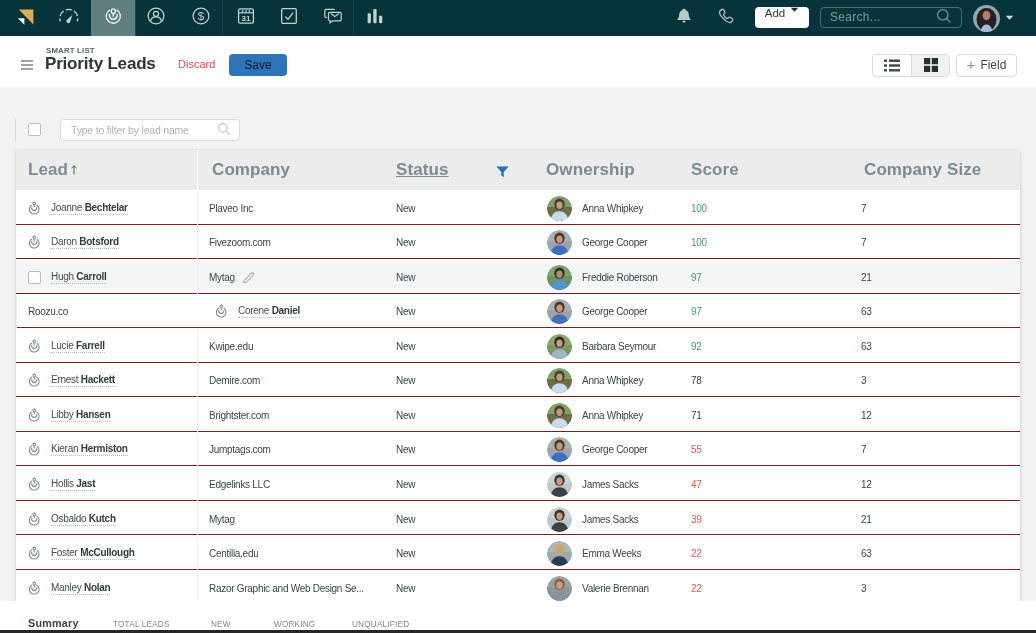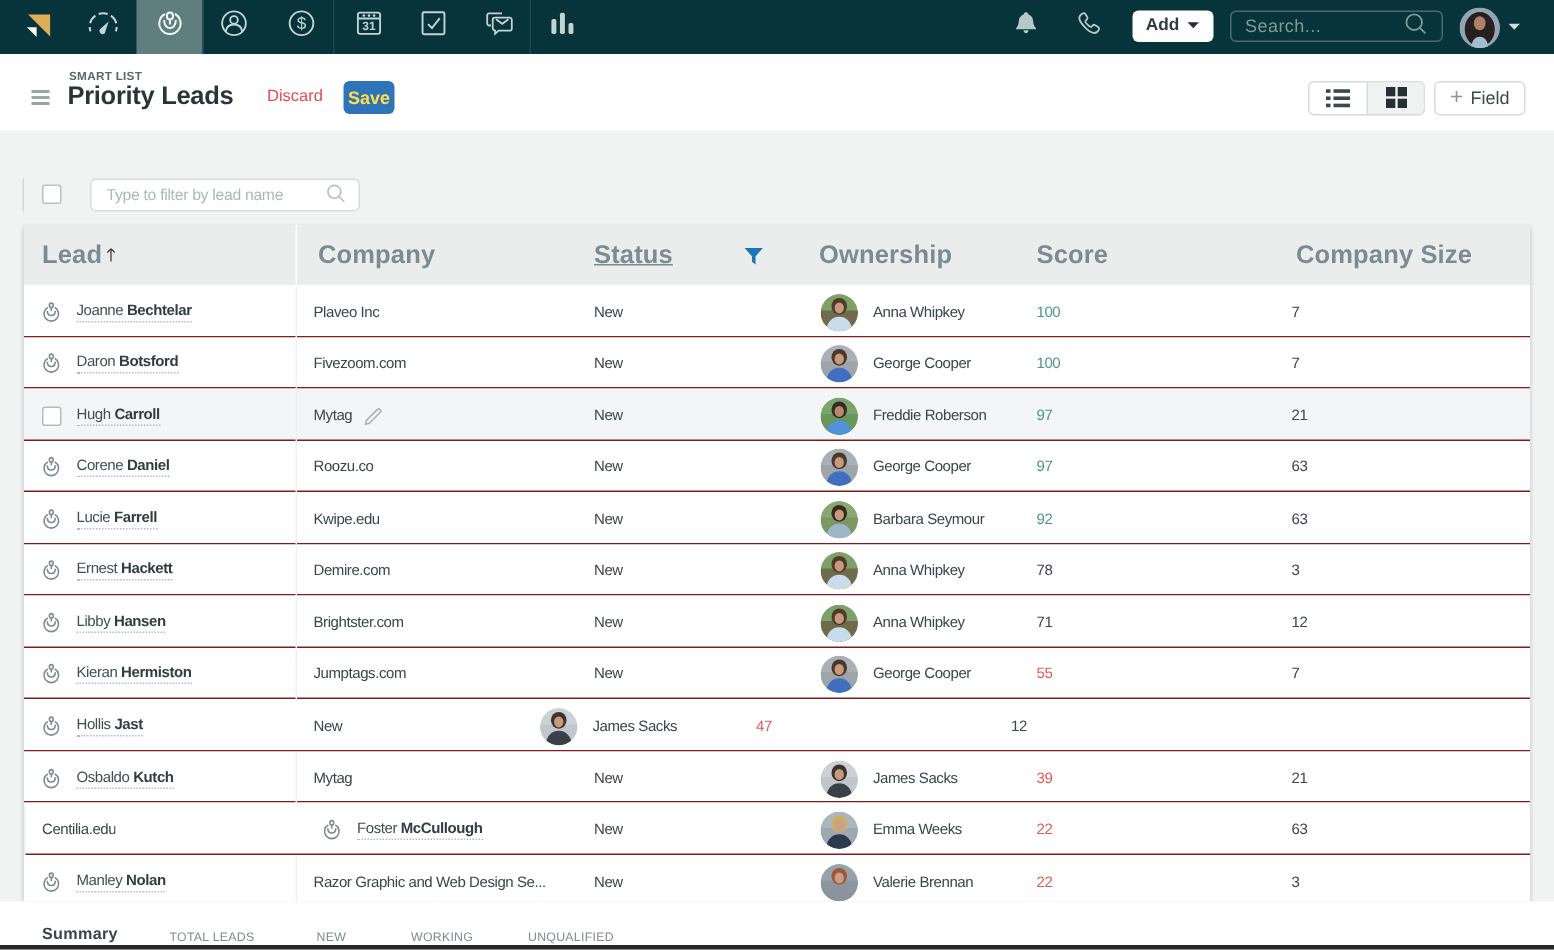--- a/index.html
+++ b/index.html
@@ -1,33 +1,33 @@
 <!DOCTYPE html>
 <html><head><meta charset="utf-8">
 <style>
 * { margin:0; padding:0; box-sizing:border-box; }
 html,body { width:1036px; height:633px; overflow:hidden; font-family:"Liberation Sans", sans-serif; background:#f1f2f2; }
 .topbar { position:absolute; top:0; left:0; width:1036px; height:36px; background:#07333a; }
 .tsep { position:absolute; top:0; width:1px; height:36px; background:#1c474c; }
 .icn { position:absolute; top:50%; transform:translate(-50%,-50%); }
 .activetab { position:absolute; left:90.5px; top:0; width:44px; height:36px; background:#5f7e7e; }
-.addbtn { position:absolute; left:755px; top:6.5px; width:54px; height:21px; background:#fff; border-radius:4px; display:flex; align-items:center; justify-content:center; font-size:11.5px; font-weight:bold; color:#2f3c40; }
+.addbtn { position:absolute; left:755px; top:6.5px; width:54px; height:21px; background:#fff; border-radius:4px; display:flex; justify-content:center; font-size:11.5px; font-weight:normal; color:#2f3c40; }
 .addbtn .car { margin-left:5px; }
 .search { position:absolute; left:820px; top:6.5px; width:142px; height:21.5px; border:1px solid rgba(255,255,255,0.28); border-radius:4px; display:flex; align-items:center; padding:0 9px; color:#7e9a99; font-size:12px; letter-spacing:0.3px; }
 .search .mg { margin-left:auto; }
 .tavatar { position:absolute; left:973px; top:4.5px; }
 .tcaret { position:absolute; left:1005px; top:15px; }
 
 .hdr { position:absolute; top:36px; left:0; width:1036px; height:51px; background:#fff; }
 .burger { position:absolute; left:21px; top:24px; width:12px; }
 .burger div { height:1.6px; background:#9aa5a6; margin-bottom:2.4px; }
 .smart { position:absolute; left:46px; top:9.5px; font-size:7.8px; letter-spacing:0.2px; color:#57676b; font-weight:bold; }
 .title { position:absolute; left:45px; top:18px; font-size:17px; font-weight:bold; color:#2b3539; letter-spacing:-0.2px; }
 .discard { position:absolute; left:178px; top:21.5px; font-size:11px; color:#e8484d; }
-.savebtn { position:absolute; left:229px; top:18px; width:34px; height:22px; background:#2f73b9; color:#fde047; border-radius:4px; font-size:12px; font-weight:bold; display:flex; align-items:center; justify-content:center; }
+.savebtn { position:absolute; left:229px; top:18px; width:58px; height:22px; background:#2f73b9; color:#0f172a; border-radius:4px; font-size:12px; font-weight:normal; display:flex; align-items:center; justify-content:center; }
 .toggles { position:absolute; left:872px; top:17.5px; width:78px; height:23.5px; border:1px solid #d8dcdc; border-radius:4px; display:flex; background:#fff; overflow:hidden; }
 .tg { width:50%; display:flex; align-items:center; justify-content:center; }
 .tg.right { border-left:1px solid #d8dcdc; background:#f0f1f1; }
 .fieldbtn { position:absolute; left:956px; top:17.5px; width:61px; height:23.5px; border:1px solid #d8dcdc; border-radius:4px; background:#fff; display:flex; align-items:center; justify-content:center; font-size:12px; color:#3b484c; }
 .fieldbtn .pl { color:#8d9899; margin-right:5px; font-size:15px; font-weight:400; position:relative; top:-1px; }
 
 .filterline { position:absolute; left:15px; top:119px; width:1px; height:22px; background:#d4d8d8; }
 .fcb { position:absolute; left:28px; top:123px; width:13px; height:13px; border:1px solid #b9c1c3; border-radius:2px; background:#fff; }
 .finput { position:absolute; left:60px; top:119px; width:180px; height:22px; background:#fff; border:1px solid #d8dcdc; border-radius:4px; display:flex; align-items:center; padding:0 8px 0 10px; font-size:10.5px; letter-spacing:-0.2px; color:#adb7b9; white-space:nowrap; }
 .finput .mg { margin-left:auto; }
@@ -332,35 +332,35 @@
 <path d="M3.5,25 C4.5,18 8,15.2 12.5,15.2 C17,15.2 20.5,18 21.5,25 Z" fill="#4f93d8"></path>
 </g>
           </svg>
         </span>
         <span class="own">Freddie Roberson</span>
       </div>
 <div class="c c5" style="color:#489a7b">97</div>
 <div class="c c6">21</div>
 </div>
 <div class="row">
+<div class="c c2">
+        <span class="ctxt">Roozu.co</span>
+      </div>
 <div class="c c1">
         <span class="licon">
           <svg width="15" height="15" viewBox="0 0 15 15" style="display:block;margin-left:-1.5px">
 <g fill="none" stroke="#7e8a8c" stroke-width="1.05">
 <path d="M9.55,4.0 A4.85,4.85 0 1 1 4.85,4.0"></path>
 <rect x="5.95" y="1.1" width="2.5" height="2.9" rx="1.25"></rect>
 <line x1="7.2" y1="4.1" x2="7.2" y2="6.4"></line>
 <path d="M4.55,6.2 C4.55,10.4 9.85,10.4 9.85,6.2"></path>
 </g>
           </svg>
         </span>
         <span class="nm"><span class="fn">Corene </span><span class="ln">Daniel</span></span>
-      </div>
-<div class="c c2">
-        <span class="ctxt">Roozu.co</span>
       </div>
 <div class="c c3">New</div>
 <div class="c c4">
         <span class="av">
           <svg width="25" height="25" viewBox="0 0 25 25" style="display:block">
 <defs>
               <clipPath id="cpgeorge25">
                 <circle cx="12.5" cy="12.5" r="12.5"></circle>
               </clipPath>
             </defs>
@@ -545,20 +545,23 @@
 <g fill="none" stroke="#7e8a8c" stroke-width="1.05">
 <path d="M9.55,4.0 A4.85,4.85 0 1 1 4.85,4.0"></path>
 <rect x="5.95" y="1.1" width="2.5" height="2.9" rx="1.25"></rect>
 <line x1="7.2" y1="4.1" x2="7.2" y2="6.4"></line>
 <path d="M4.55,6.2 C4.55,10.4 9.85,10.4 9.85,6.2"></path>
 </g>
           </svg>
         </span>
         <span class="nm"><span class="fn">Hollis </span><span class="ln">Jast</span></span>
       </div>
+<div class="c c2">
+        <span class="ctxt">Edgelinks LLC</span>
+      </div>
 <div class="c c3">New</div>
 <div class="c c4">
         <span class="av">
           <svg width="25" height="25" viewBox="0 0 25 25" style="display:block">
 <defs>
               <clipPath id="cpjames25">
                 <circle cx="12.5" cy="12.5" r="12.5"></circle>
               </clipPath>
             </defs>
 <g clip-path="url(#cpjames25)">
@@ -609,35 +612,35 @@
 <path d="M3.5,25 C4.5,18 8,15.2 12.5,15.2 C17,15.2 20.5,18 21.5,25 Z" fill="#3a4048"></path>
 </g>
           </svg>
         </span>
         <span class="own">James Sacks</span>
       </div>
 <div class="c c5" style="color:#e05a58">39</div>
 <div class="c c6">21</div>
 </div>
 <div class="row">
+<div class="c c1">
+        <span class="licon">
+          <svg width="15" height="15" viewBox="0 0 15 15" style="display:block;margin-left:-1.5px">
+<g fill="none" stroke="#7e8a8c" stroke-width="1.05">
+<path d="M9.55,4.0 A4.85,4.85 0 1 1 4.85,4.0"></path>
+<rect x="5.95" y="1.1" width="2.5" height="2.9" rx="1.25"></rect>
+<line x1="7.2" y1="4.1" x2="7.2" y2="6.4"></line>
+<path d="M4.55,6.2 C4.55,10.4 9.85,10.4 9.85,6.2"></path>
+</g>
+          </svg>
+        </span>
+        <span class="nm"><span class="fn">Foster </span><span class="ln">McCullough</span></span>
+      </div>
 <div class="c c2">
         <span class="ctxt">Centilia.edu</span>
-      </div>
-<div class="c c1">
-        <span class="licon">
-          <svg width="15" height="15" viewBox="0 0 15 15" style="display:block;margin-left:-1.5px">
-<g fill="none" stroke="#7e8a8c" stroke-width="1.05">
-<path d="M9.55,4.0 A4.85,4.85 0 1 1 4.85,4.0"></path>
-<rect x="5.95" y="1.1" width="2.5" height="2.9" rx="1.25"></rect>
-<line x1="7.2" y1="4.1" x2="7.2" y2="6.4"></line>
-<path d="M4.55,6.2 C4.55,10.4 9.85,10.4 9.85,6.2"></path>
-</g>
-          </svg>
-        </span>
-        <span class="nm"><span class="fn">Foster </span><span class="ln">McCullough</span></span>
       </div>
 <div class="c c3">New</div>
 <div class="c c4">
         <span class="av">
           <svg width="25" height="25" viewBox="0 0 25 25" style="display:block">
 <defs>
               <clipPath id="cpemma25">
                 <circle cx="12.5" cy="12.5" r="12.5"></circle>
               </clipPath>
             </defs>

